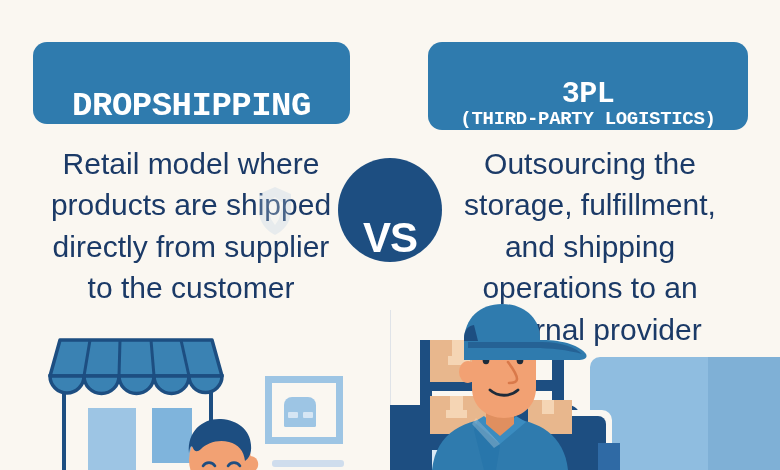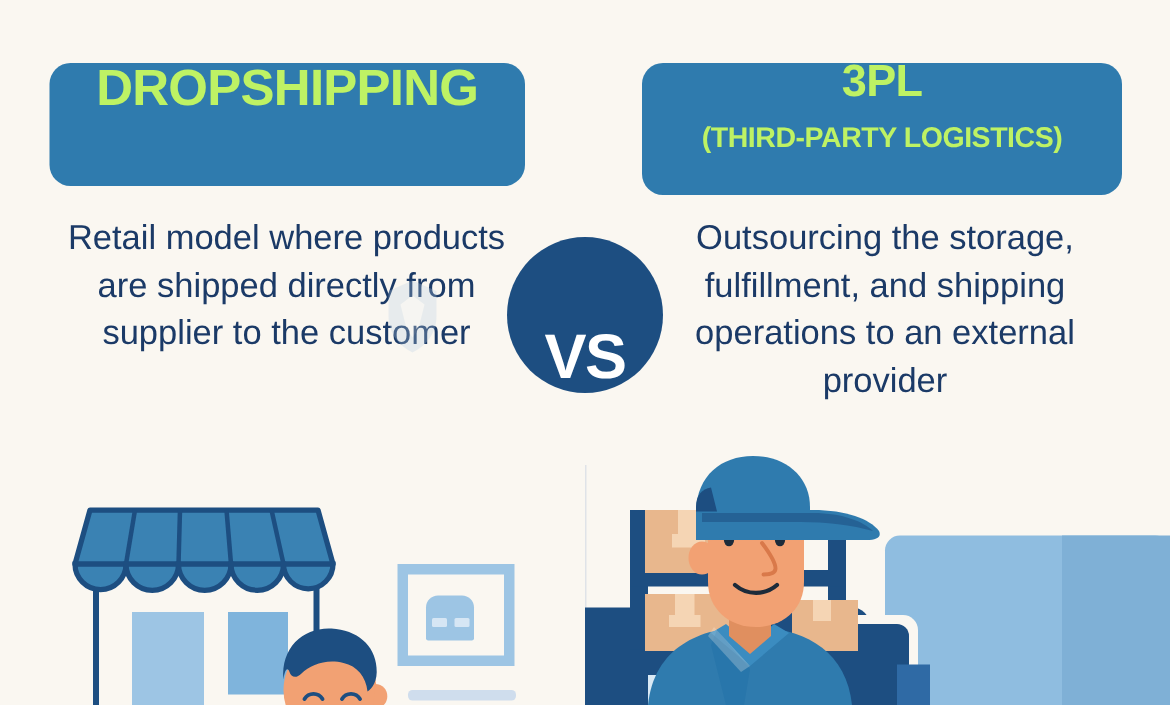--- a/index.html
+++ b/index.html
@@ -19,24 +19,25 @@
   }
 
   
   .badge {
     position: absolute;
     background: #2f7bae;
     border-radius: 14px;
     display: flex;
     flex-direction: column;
     align-items: center;
-    justify-content: flex-start;
-    color: #bef264;
+    justify-content: flex-end;
+    color: #ffffff;
     text-align: center;
     box-sizing: border-box;
+    font-family: Liberation Mono, monospace;
   }
   .badge-left {
     left: 33px;
     top: 42px;
     width: 317px;
     height: 82px;
   }
   .badge-right {
     left: 428px;
     top: 42px;
@@ -54,28 +55,28 @@
     font-size: 30px;
     line-height: 1.0;
     margin-top: -2px;
   }
   .badge-sub {
     font-weight: bold;
     font-size: 19px;
     letter-spacing: -0.3px;
     line-height: 1.05;
     white-space: nowrap;
-    margin-top: 13px;
+    margin-top: 1px;
   }
 
   
   .desc {
     position: absolute;
     color: #1b3a67;
-    font-size: 23px;
+    font-size: 30px;
     line-height: 1.38;
     text-align: center;
   }
   .desc-left {
     left: 38px;
     top: 143px;
     width: 306px;
   }
   .desc-right {
     left: 437px;

